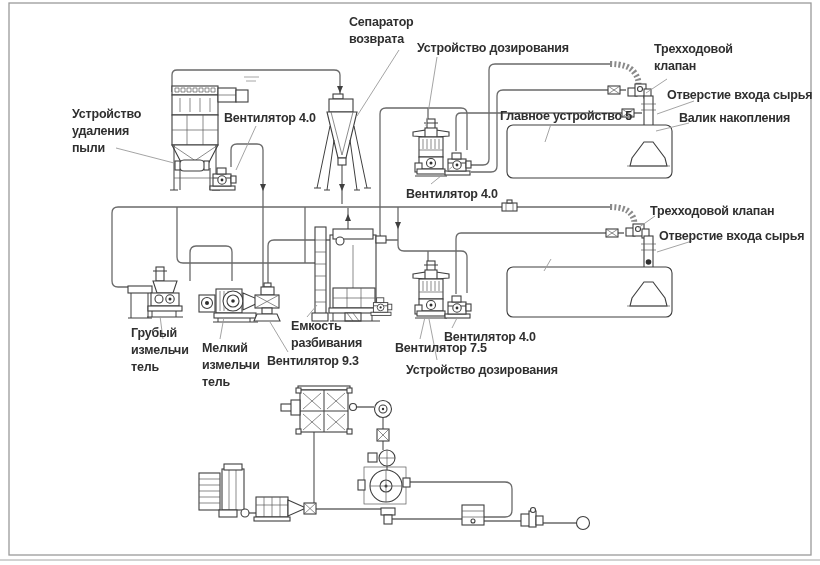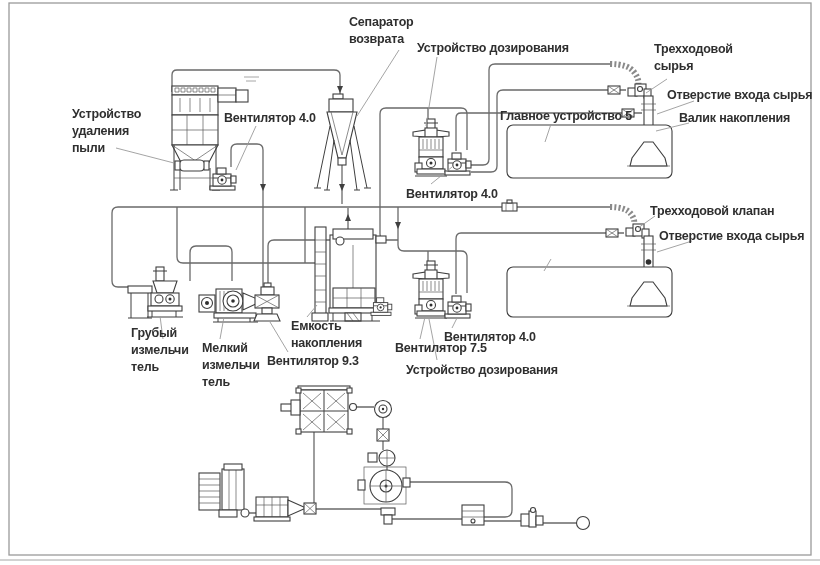--- a/index.html
+++ b/index.html
@@ -329,32 +329,32 @@
 </svg>
 
 <div class="lbl" style="left:72px;top:106px">Устройство
 удаления
 пыли</div>
 <div class="lbl" style="left:224px;top:110px">Вентилятор 4.0</div>
 <div class="lbl" style="left:349px;top:14px">Сепаратор
 возврата</div>
 <div class="lbl" style="left:417px;top:40px">Устройство дозирования</div>
 <div class="lbl" style="left:654px;top:41px">Трехходовой
-сырья</div>
+клапан</div>
 <div class="lbl" style="left:667px;top:87px">Отверстие входа сырья</div>
 <div class="lbl" style="left:500px;top:108px">Главное устройство 5</div>
 <div class="lbl" style="left:679px;top:110px">Валик накопления</div>
 <div class="lbl" style="left:406px;top:186px">Вентилятор 4.0</div>
 <div class="lbl" style="left:650px;top:203px">Трехходовой клапан</div>
 <div class="lbl" style="left:659px;top:228px">Отверстие входа сырья</div>
 <div class="lbl" style="left:131px;top:325px">Грубый
 измельчи
 тель</div>
 <div class="lbl" style="left:202px;top:340px">Мелкий
 измельчи
 тель</div>
 <div class="lbl" style="left:267px;top:353px">Вентилятор 9.3</div>
 <div class="lbl" style="left:291px;top:318px">Емкость
-накопления</div>
+разбивания</div>
 <div class="lbl" style="left:395px;top:340px">Вентилятор 7.5</div>
 <div class="lbl" style="left:444px;top:329px">Вентилятор 4.0</div>
 <div class="lbl" style="left:406px;top:362px">Устройство дозирования</div>
 </div>
 
 </body></html>

